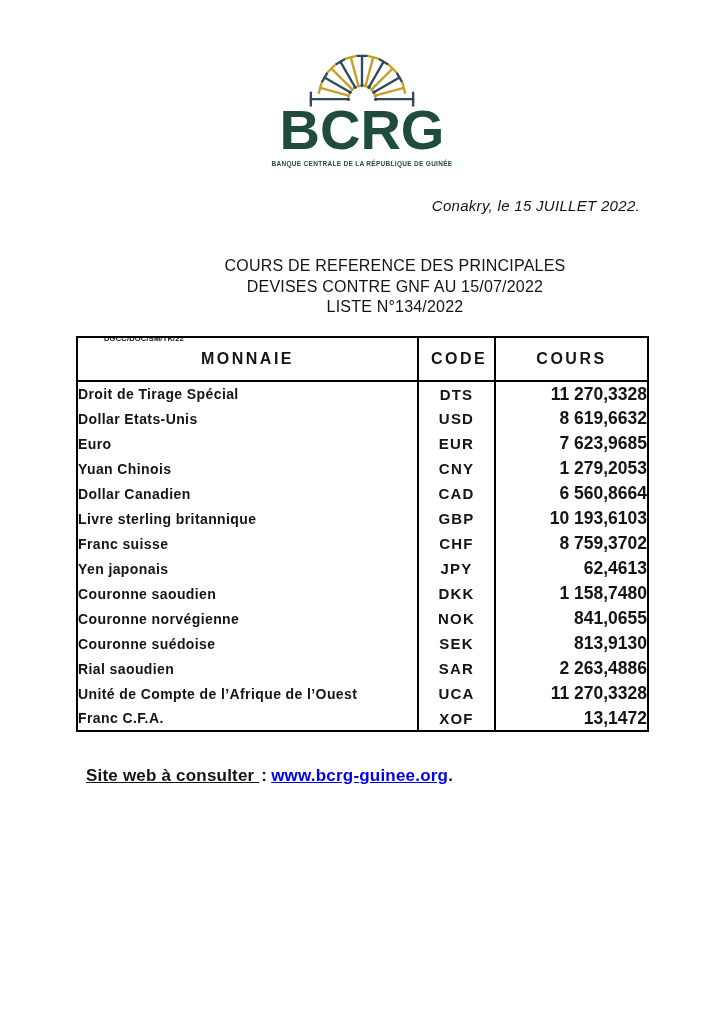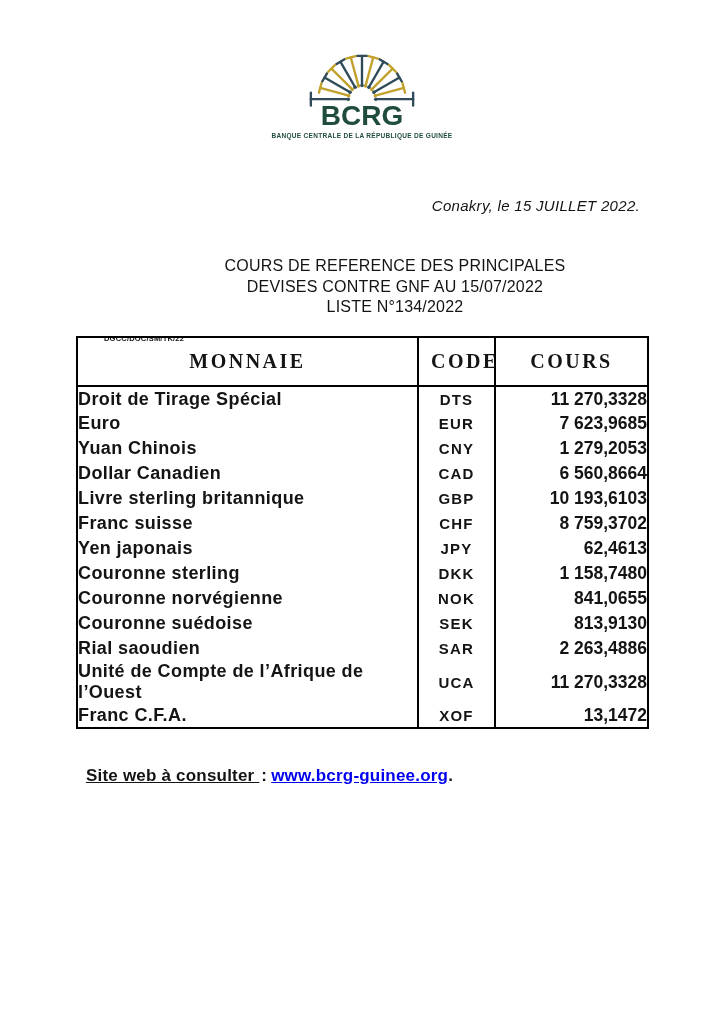--- a/index.html
+++ b/index.html
@@ -25,21 +25,21 @@
   .logo{
     position:absolute;top:50px;left:0;right:0;
     text-align:center;line-height:1;
   }
   .rays{display:block;margin:0 auto -7px auto;}
   .ray-dark{stroke:var(--ray-dark);}
   .ray-gold{stroke:var(--ray-gold);}
   .knob-dark{fill:var(--ray-dark);}
   .knob-gold{fill:var(--ray-gold);}
   .logo-text{
-    font-size:28px;font-weight:bold;color:var(--logo-green);
+    font-size:56px;font-weight:bold;color:var(--logo-green);
     letter-spacing:0px;line-height:1.0;
   }
   .logo-tagline{
     margin-top:3px;
     font-size:6.5px;font-weight:bold;color:var(--logo-green);
     letter-spacing:0.3px;
   }
 
   
   .date-line{
@@ -63,29 +63,28 @@
   
   .table-wrap{position:absolute;top:336px;left:76px;width:571px;}
   table.rates{
     border-collapse:collapse;width:100%;table-layout:fixed;
     border:2.5px solid #000;
   }
   table.rates col.c1{width:341px;}
   table.rates col.c2{width:77px;}
   table.rates col.c3{width:153px;}
   table.rates th{
-    height:30px;font-size:20px;font-weight:bold;
+    height:30px;font-size:16px;font-weight:bold;
     text-align:center;letter-spacing:2.5px;
     border-bottom:2.2px solid #000;
     padding:12px;
-    font-family:Liberation Serif, serif;
   }
   table.rates th + th, table.rates td + td{border-left:2.2px solid #000;}
   table.rates td{height:25px;padding:0;font-weight:bold;}
-  td.monnaie{padding-left:7px;font-size:18px;letter-spacing:0.4px;}
+  td.monnaie{padding-left:7px;font-size:14px;letter-spacing:0.4px;}
   td.code{text-align:center;font-size:15px;letter-spacing:1.2px;}
   td.cours{
     text-align:right;padding-right:16px;
     font-family:Liberation Sans, sans-serif;font-size:17.5px;
   }
 
   
   .footer{
     position:absolute;top:766px;left:86px;
     font-size:17px;font-weight:bold;letter-spacing:0.2px;
@@ -179,20 +178,25 @@
           <th>COURS</th>
         </tr>
       </thead>
       <tbody id="rates-tbody">
   <tr>
     <td class="monnaie">Droit de Tirage Spécial</td>
     <td class="code">DTS</td>
     <td class="cours">11 270,3328</td>
   </tr>
 
+  <tr>
+    <td class="monnaie">Dollar Etats-Unis</td>
+    <td class="code">USD</td>
+    <td class="cours">8 619,6632</td>
+  </tr>
 
   <tr>
     <td class="monnaie">Euro</td>
     <td class="code">EUR</td>
     <td class="cours">7 623,9685</td>
   </tr>
 
   <tr>
     <td class="monnaie">Yuan Chinois</td>
     <td class="code">CNY</td>
@@ -217,21 +221,21 @@
     <td class="cours">8 759,3702</td>
   </tr>
 
   <tr>
     <td class="monnaie">Yen japonais</td>
     <td class="code">JPY</td>
     <td class="cours">62,4613</td>
   </tr>
 
   <tr>
-    <td class="monnaie">Couronne sterling</td>
+    <td class="monnaie">Couronne saoudien</td>
     <td class="code">DKK</td>
     <td class="cours">1 158,7480</td>
   </tr>
 
   <tr>
     <td class="monnaie">Couronne norvégienne</td>
     <td class="code">NOK</td>
     <td class="cours">841,0655</td>
   </tr>
 

